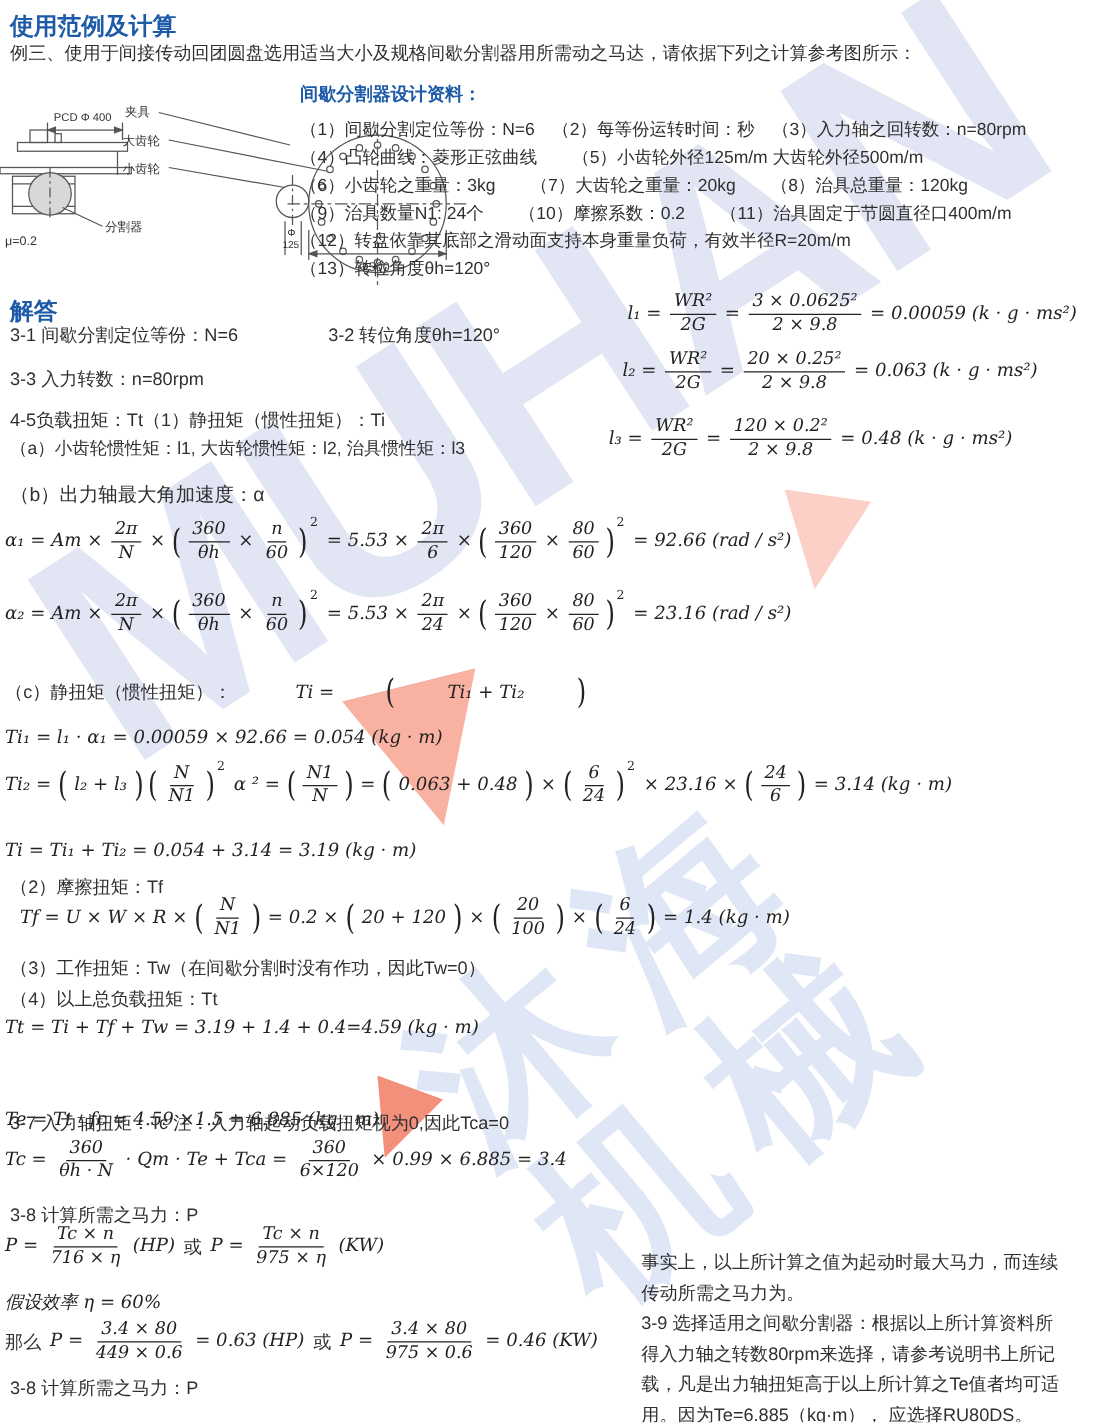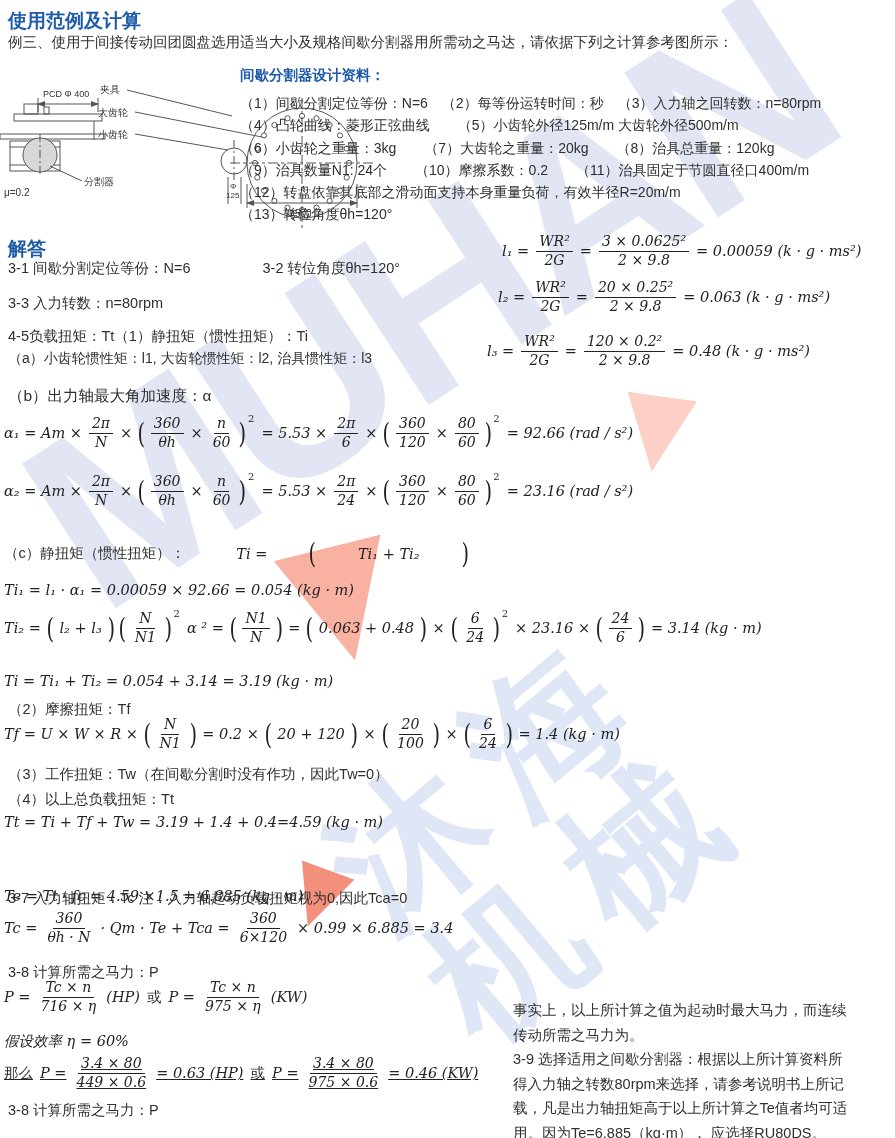--- a/index.html
+++ b/index.html
@@ -316,21 +316,21 @@
         <span class="den">6</span>
       </span>
       <span class="bigp">)</span>
       <span class="ft">= 3.14 (kg · m)</span>
     </div>
   <div class="formula" style="left:4px;top:673px;">
       <span class="ft">Ti = Ti₁ + Ti₂ = 0.054 + 3.14 = 3.19 (kg · m)</span>
     </div>
 
   <div class="abs t145" style="left:8px;top:700px;">（2）摩擦扭矩：Tf</div>
-  <div class="formula" style="left:4px;top:716px;">
+  <div class="formula" style="left:16px;top:716px;">
       <span class="ft">Tf = U × W × R ×</span>
       <span class="bigp">(</span>
       <span class="frac">
         <span class="num">N</span>
         <span class="den">N1</span>
       </span>
       <span class="bigp">)</span>
       <span class="ft">= 0.2 ×</span>
       <span class="bigp">(</span>
       <span class="ft">20 + 120</span>
@@ -390,21 +390,21 @@
       <span class="frac">
         <span class="num">Tc × n</span>
         <span class="den">975 × η</span>
       </span>
       <span class="ft">(KW)</span>
     </div>
 
   <div class="formula" style="left:4px;top:1032px;">
     <span class="ft">假设效率 η = 60%</span>
   </div>
-  <div class="formula" style="left:4px;top:1055px;text-decoration:underline;">
+  <div class="formula" style="left:4px;top:1055px;">
       <span class="ftc">那么</span>
       <span class="ft">P =</span>
       <span class="frac">
         <span class="num">3.4 × 80</span>
         <span class="den">449 × 0.6</span>
       </span>
       <span class="ft">= 0.63 (HP)</span>
       <span class="ftc">或</span>
       <span class="ft">P =</span>
       <span class="frac">

